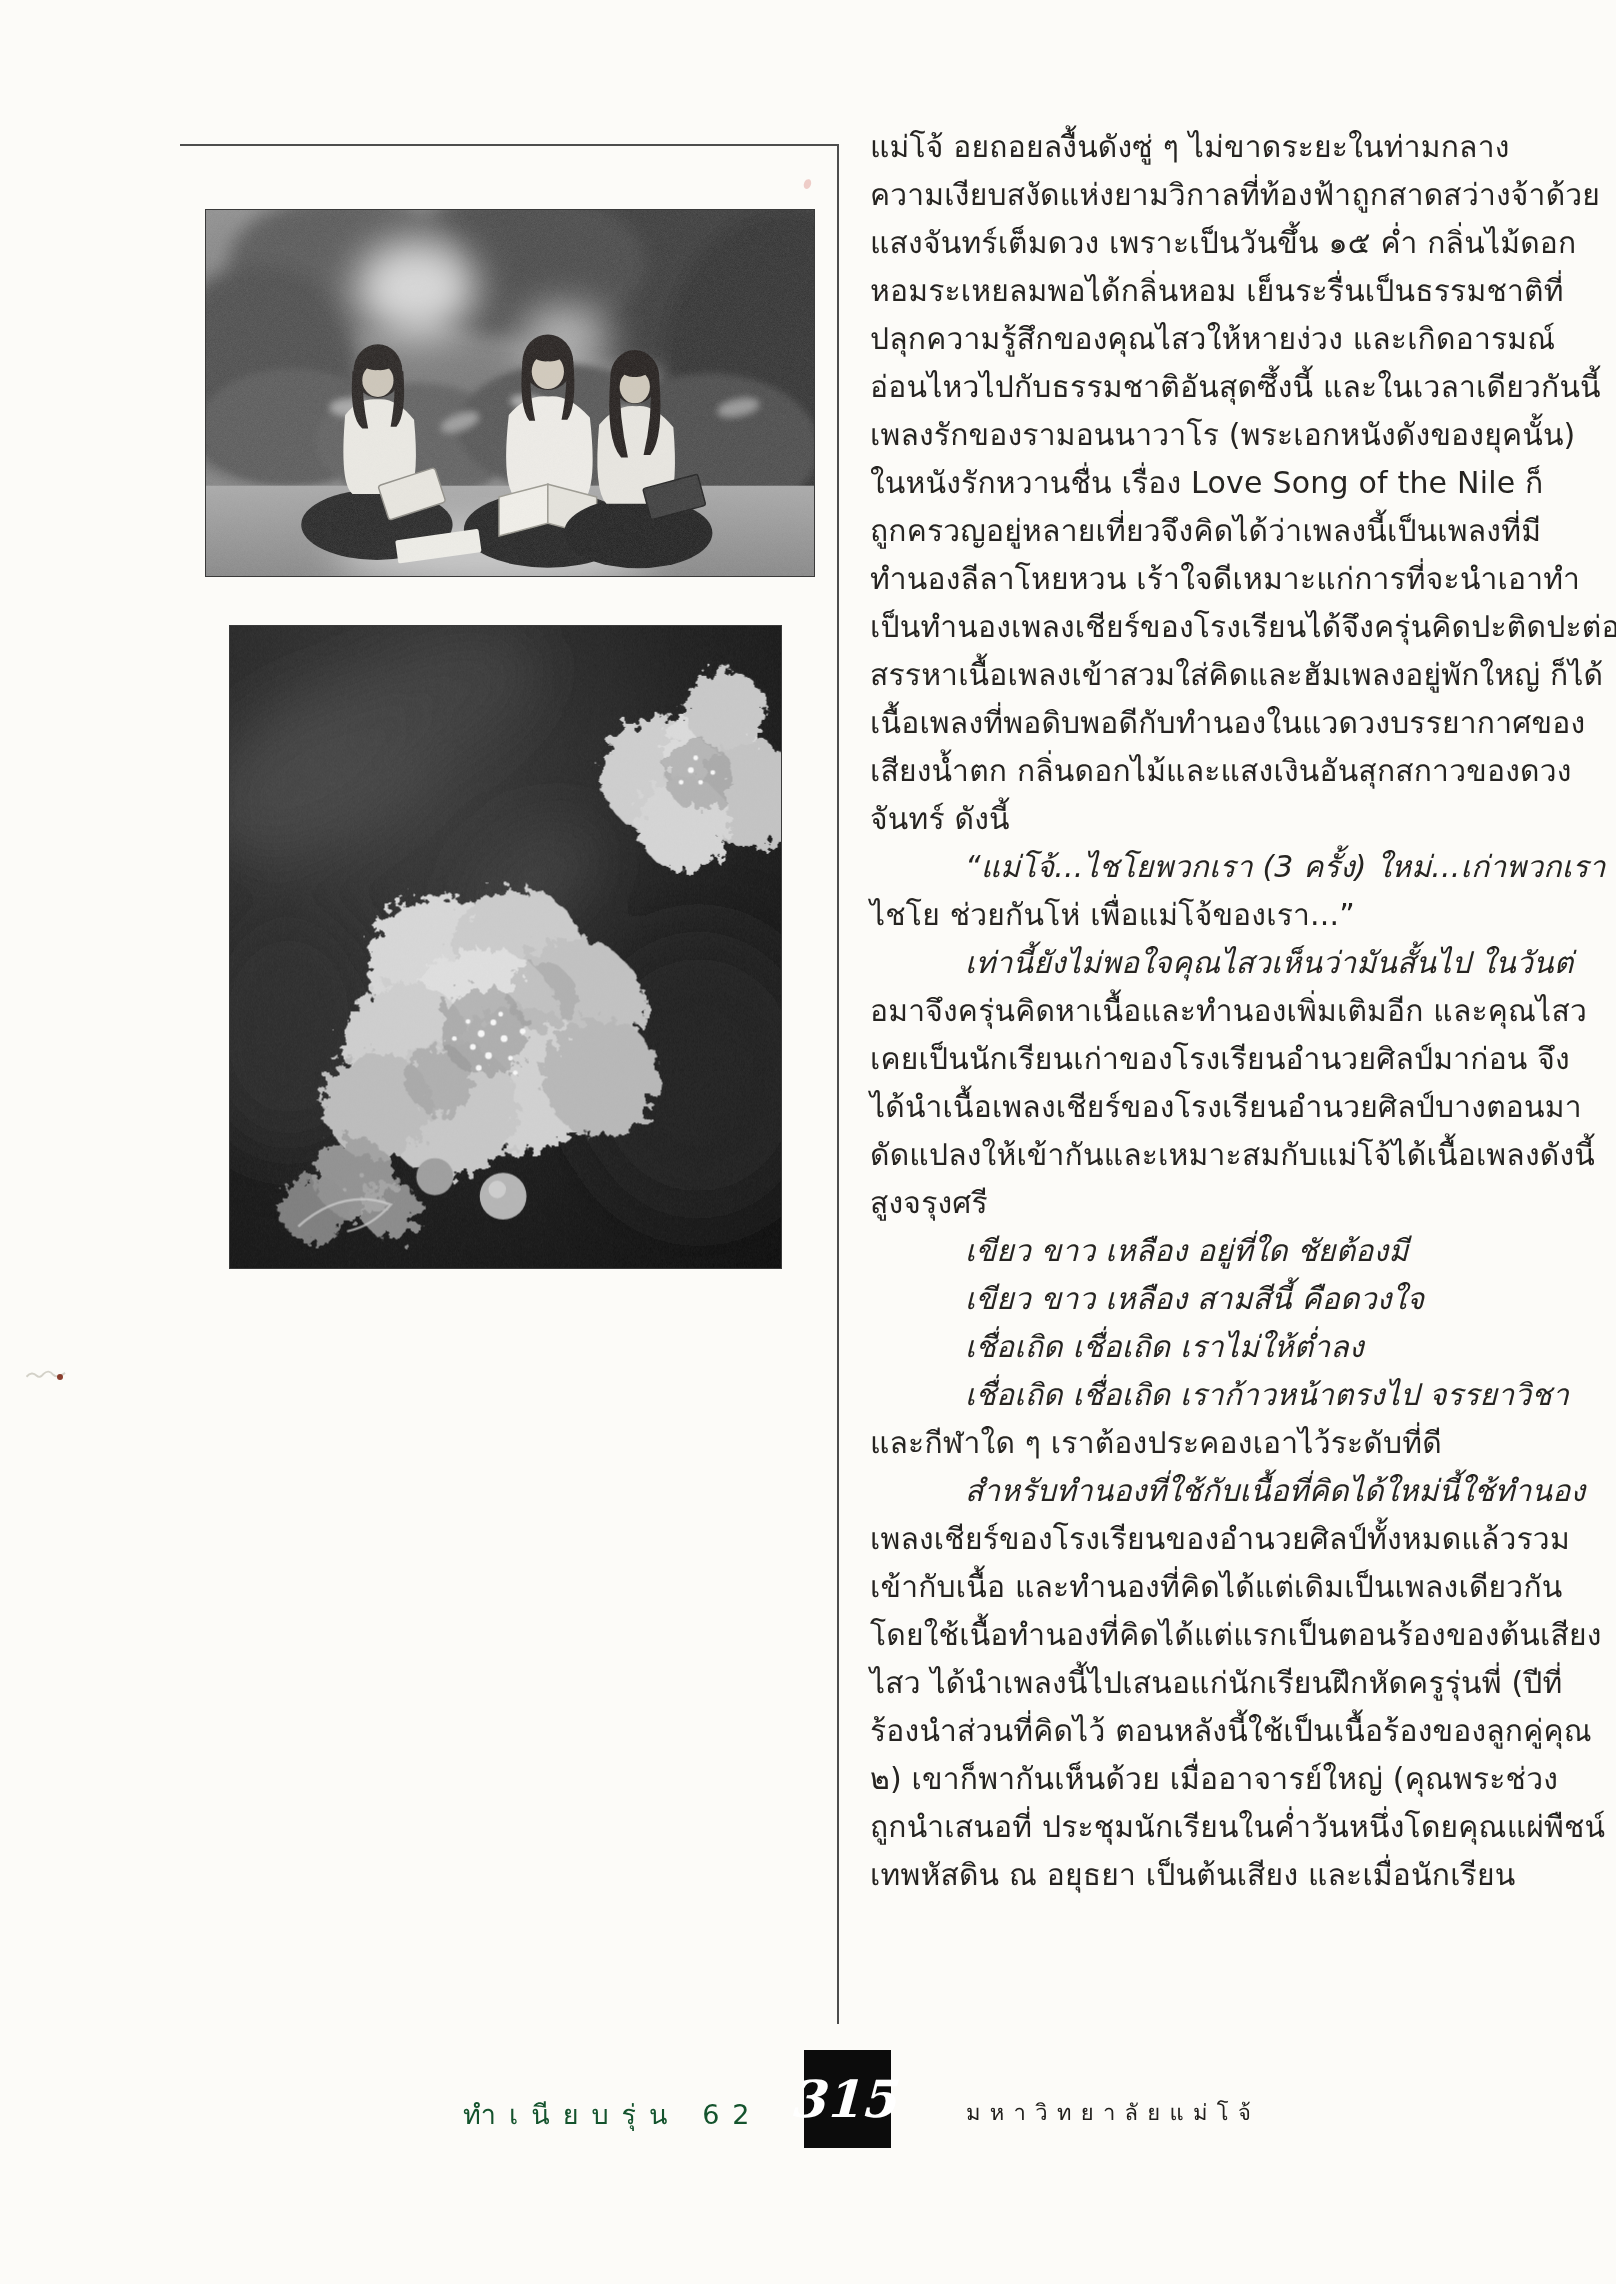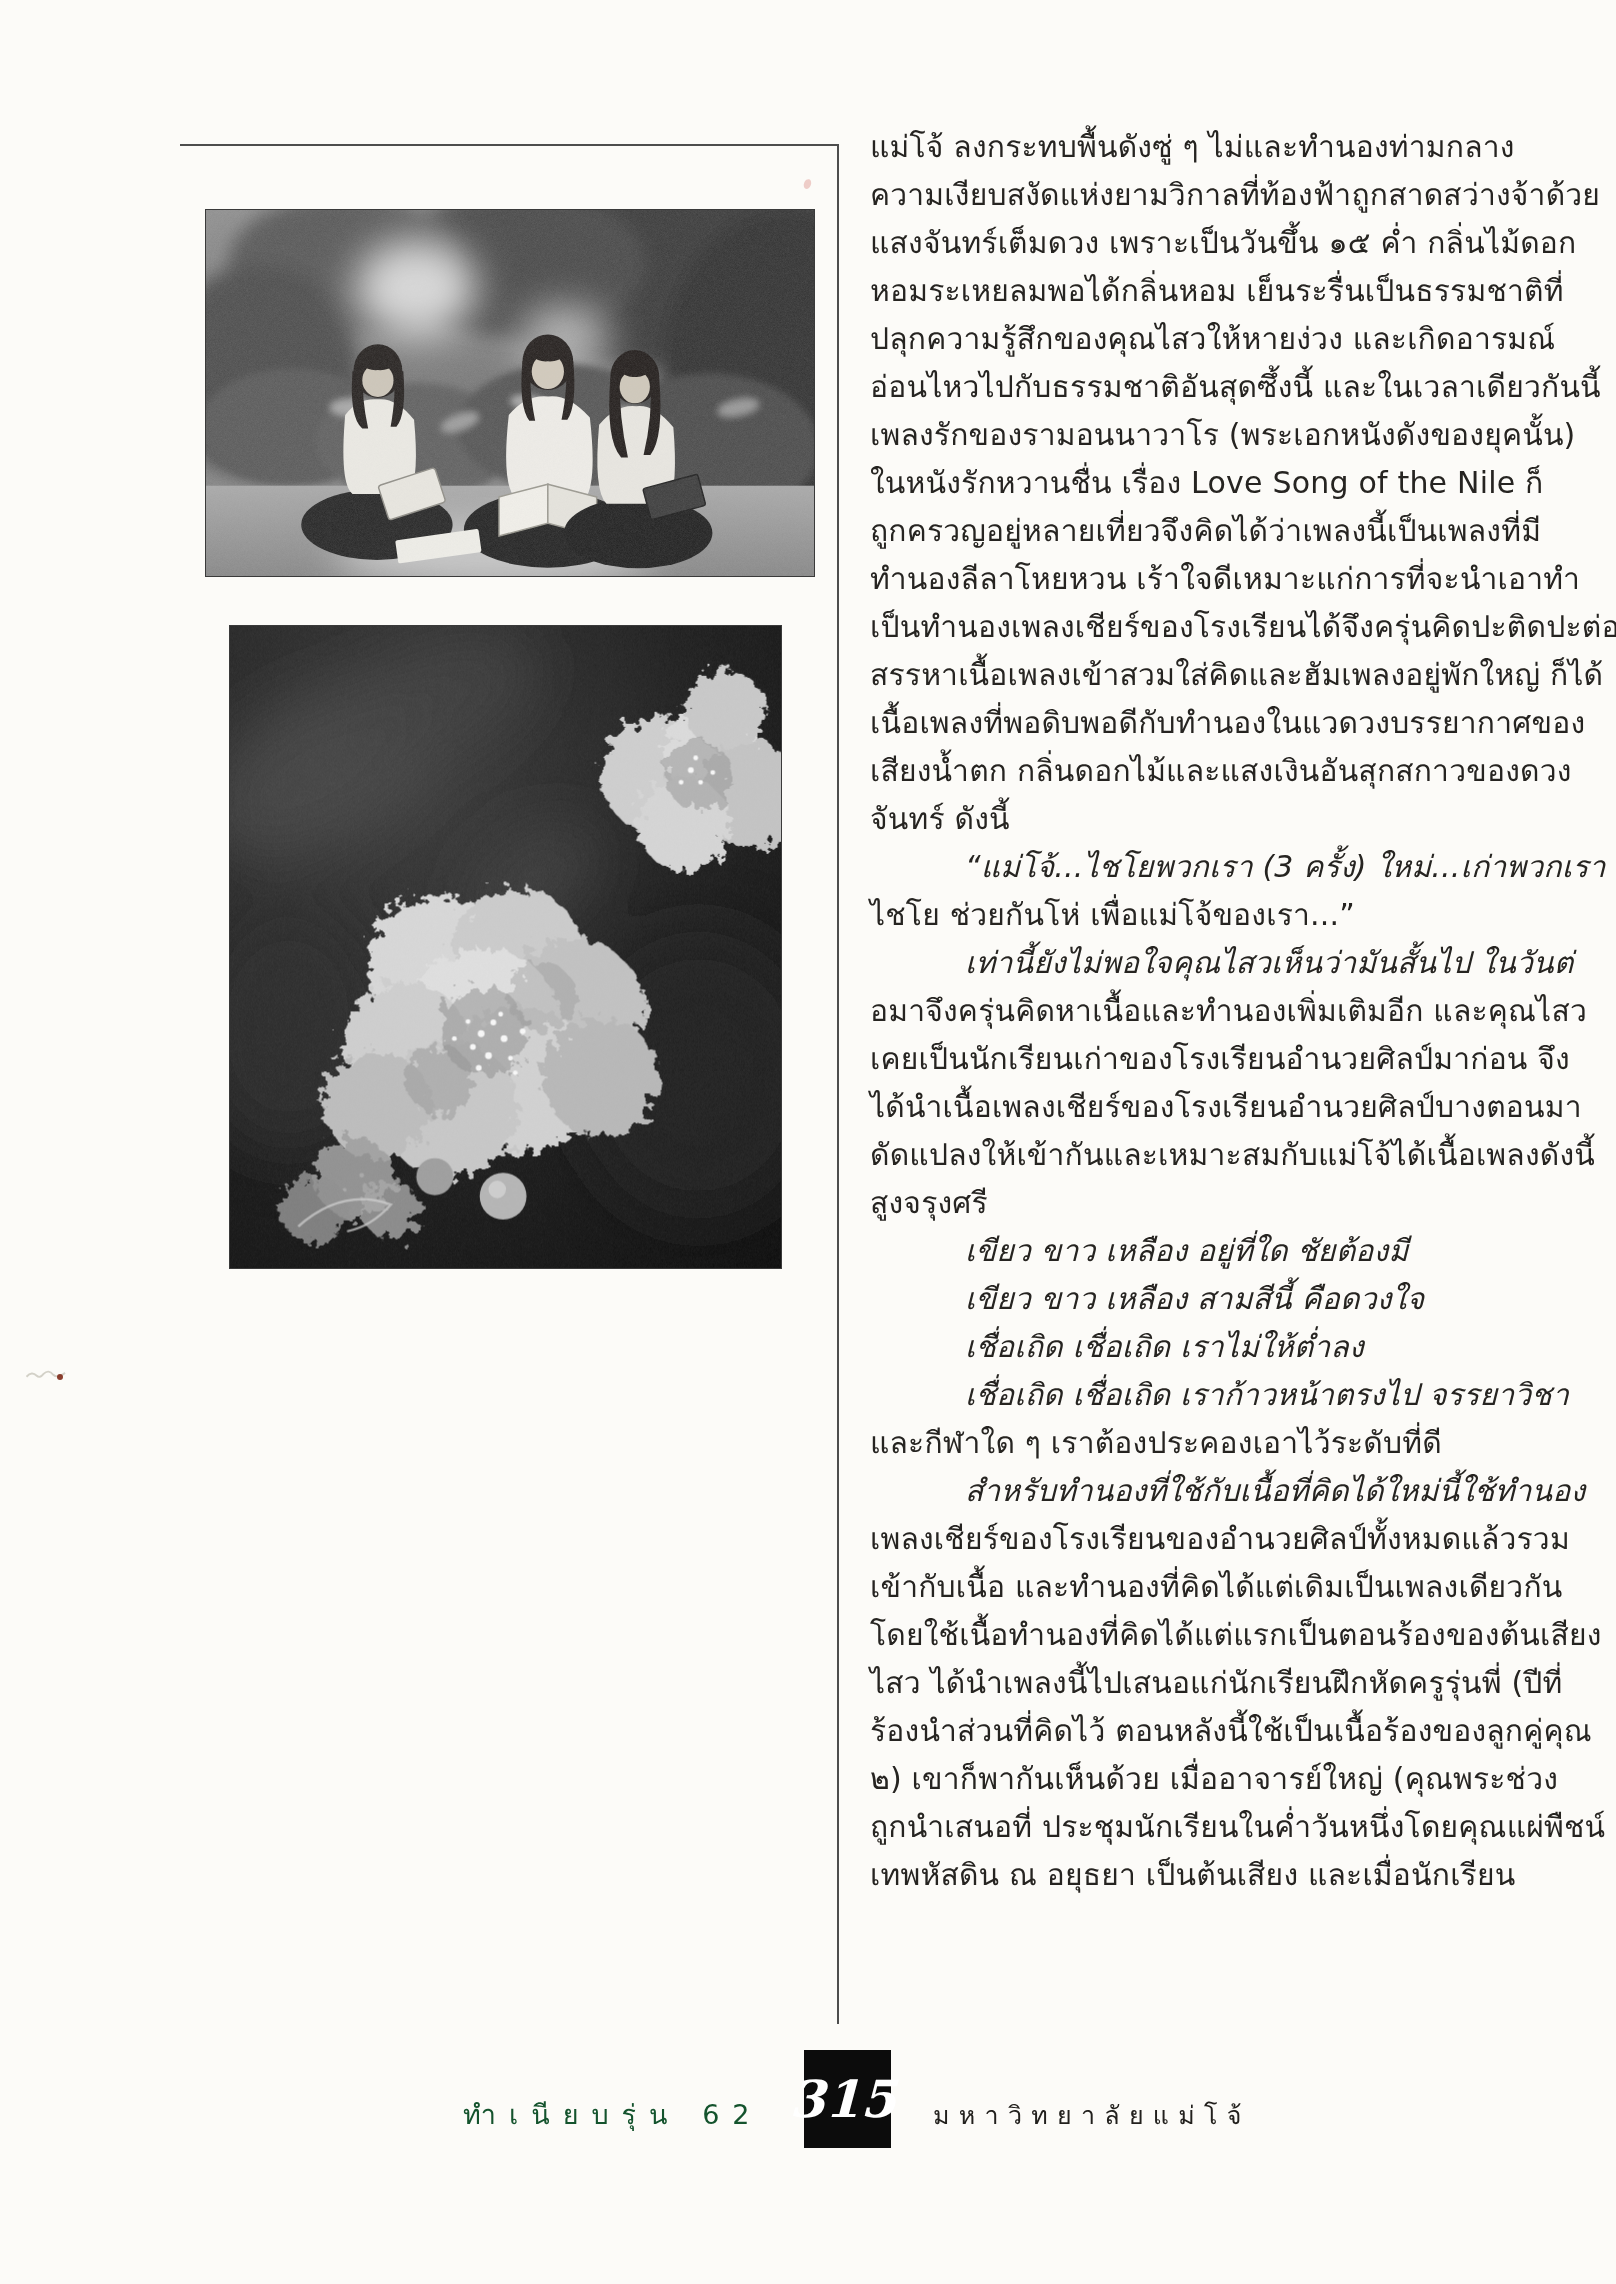--- a/index.html
+++ b/index.html
@@ -40,22 +40,22 @@
     position:absolute;left:804px;top:2050px;width:87px;height:98px;
     background:#0c0c0c;display:flex;align-items:center;justify-content:center;
   }
   .page-number{
     font-family:"DejaVu Serif","Liberation Serif",serif;
     font-style:italic;font-weight:bold;
     font-size:51px;color:#ffffff;line-height:1;
     transform:skewX(-4deg);
   }
   .footer-university{
-    position:absolute;left:933px;top:2095px;
-    font-size:25px;letter-spacing:9.3px;color:#22201d;white-space:nowrap;text-align:right;
+    position:absolute;left:966px;top:2095px;
+    font-size:22px;letter-spacing:9.3px;color:#22201d;white-space:nowrap;text-align:right;
   }
 
   
   .margin-scribble{position:absolute;left:25px;top:1367px;width:42px;height:16.6px;opacity:.55;}
   .margin-red-speck{position:absolute;left:57px;top:1374px;width:6.3px;height:6.3px;border-radius:50%;background:#7e2a18;opacity:.9;}
   .pink-tick{position:absolute;left:804px;top:179px;width:6.8px;height:9.8px;border-radius:50%;background:#e8b9b4;opacity:.7;transform:rotate(20deg);}
 </style>
 </head>
 <body>
 
@@ -243,21 +243,21 @@
         <circle cx="548" cy="1154" r="18" fill="#d8d8d8" opacity="0.7"></circle>
         <circle cx="420" cy="1128" r="38" fill="#9e9e9e"></circle>
       </g>
 
       <rect width="1130" height="1315" filter="url(#noise2)" opacity="0.4"></rect>
     </svg>
   </figure>
 
   <div class="text-col">
 
-      <div class="line">แม่โจ้ ลงกระทบพื้นดังซู่ ๆ ไม่และทำนองท่ามกลาง</div>
+      <div class="line">แม่โจ้ อยถอยลงื้นดังซู่ ๆ ไม่ขาดระยะในท่ามกลาง</div>
 
       <div class="line">ความเงียบสงัดแห่งยามวิกาลที่ท้องฟ้าถูกสาดสว่างจ้าด้วย</div>
 
       <div class="line">แสงจันทร์เต็มดวง เพราะเป็นวันขึ้น ๑๕ ค่ำ กลิ่นไม้ดอก</div>
 
       <div class="line">หอมระเหยลมพอได้กลิ่นหอม เย็นระรื่นเป็นธรรมชาติที่</div>
 
       <div class="line">ปลุกความรู้สึกของคุณไสวให้หายง่วง และเกิดอารมณ์</div>
 
       <div class="line">อ่อนไหวไปกับธรรมชาติอันสุดซึ้งนี้ และในเวลาเดียวกันนี้</div>

